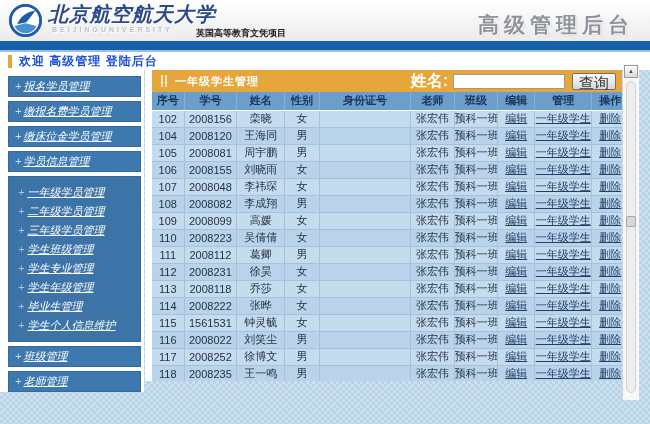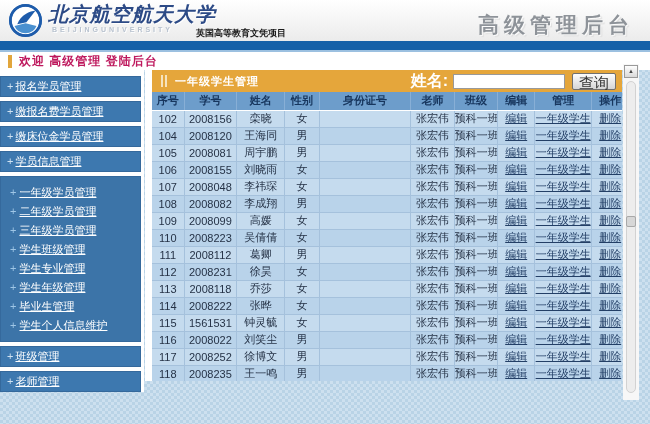--- a/index.html
+++ b/index.html
@@ -24,25 +24,25 @@
   .admin-title { position:absolute; right:16px; top:11px; font-size:21px; font-weight:bold;
                  letter-spacing:5px; color:#8e9399; text-shadow:1px 1px 1px #fff,2px 2px 1px #ddd; }
 
   .bluebar { position:absolute; left:0; top:41px; width:650px; height:11px;
              background:#1661a8; border-bottom:2px solid #9cc0e0; }
 
   
   .welcome { position:absolute; left:0; top:52px; width:650px; height:18px; background:#fff;
              display:flex; align-items:center; }
   .w-accent { width:4px; height:13px; background:#e2a63c; margin-left:8px; }
-  .w-text { margin-left:7px; font-size:12px; font-weight:bold; color:#be185d; letter-spacing:1px; }
+  .w-text { margin-left:7px; font-size:12px; font-weight:bold; color:#1d4ed8; letter-spacing:1px; }
 
   
   .sidebar { position:absolute; left:0; top:70px; width:144px; height:322px; background:#fff;
-             padding:6px 3px 0 0; }
+             padding:6px 3px 0 8px;font-style:italic; }
   .sb-btn { height:21px; margin-bottom:4px; background:#3d78af; border:1px solid #35699c;
             color:#fff; font-size:11px; line-height:19px; padding-left:6px; cursor:pointer;
             white-space:nowrap; overflow:hidden; }
   .sb-btn .plus { color:#cfe2f2; margin-right:2px; text-decoration:none; }
   .sb-btn .lbl { text-decoration:underline; }
   .sb-panel { background:#3c74a8; border:1px solid #35699c; margin:2px 0 4px 0;
               padding:6px 0 6px 9px; }
   .sb-sub { font-size:11px; line-height:19px; color:#fff; cursor:pointer; white-space:nowrap; }
   .sb-sub .plus { color:#9fc6e6; margin-right:3px; }
   .sb-sub .lbl { text-decoration:underline; }

